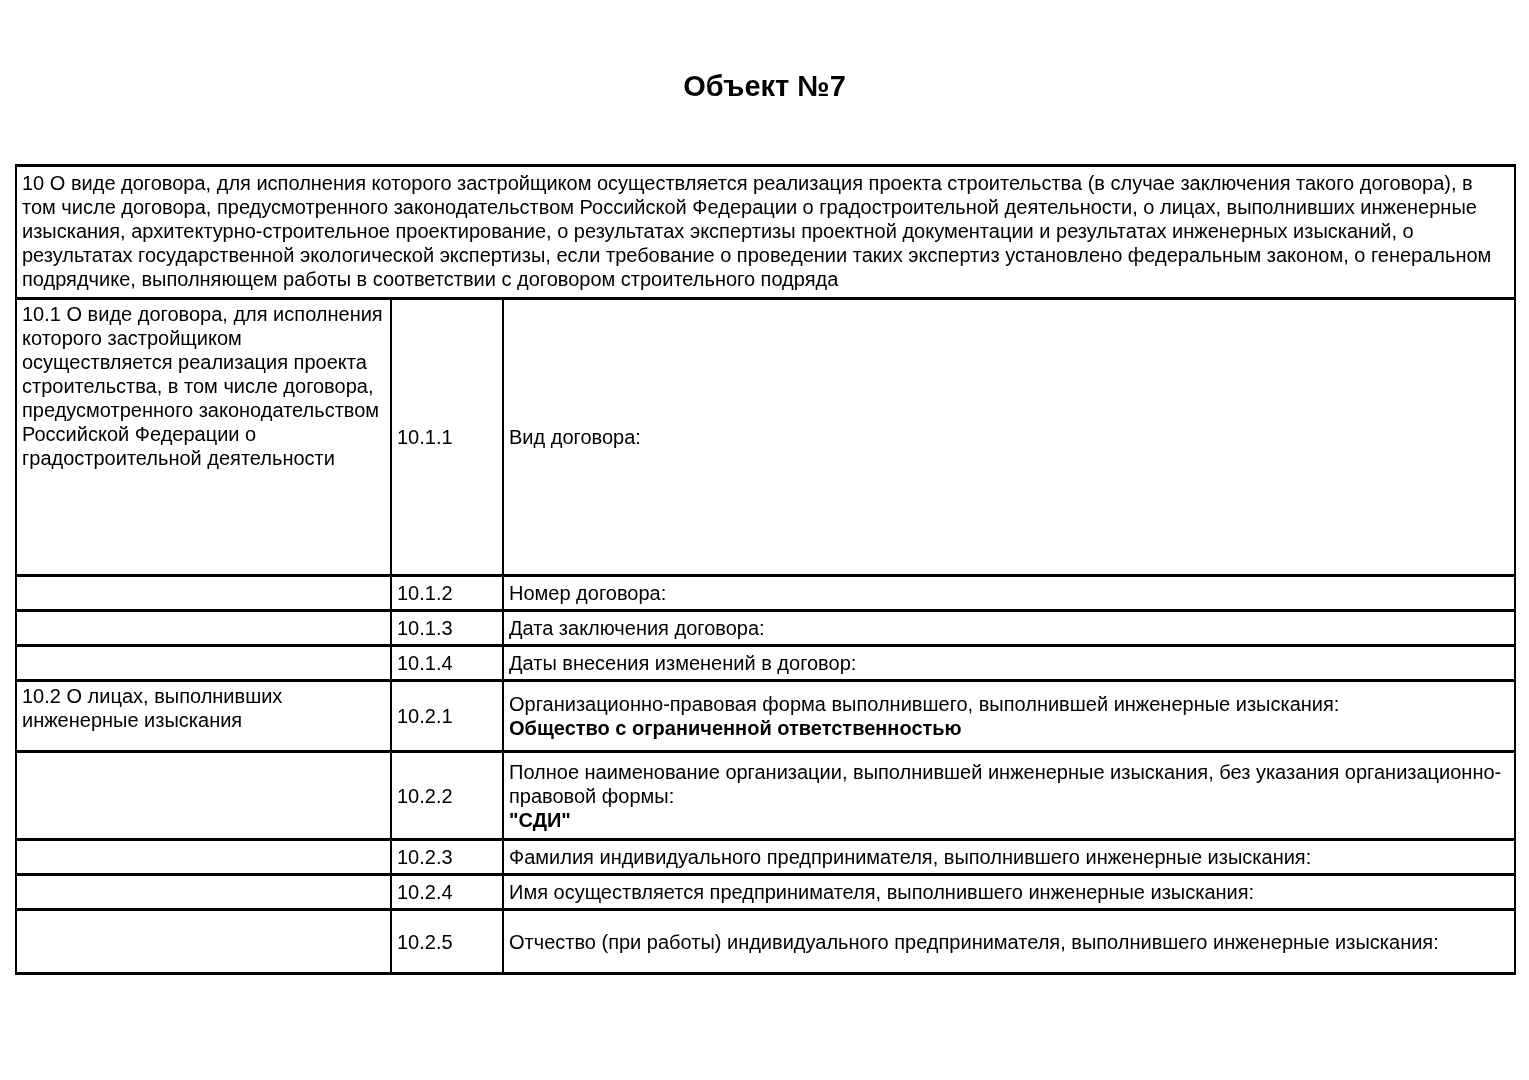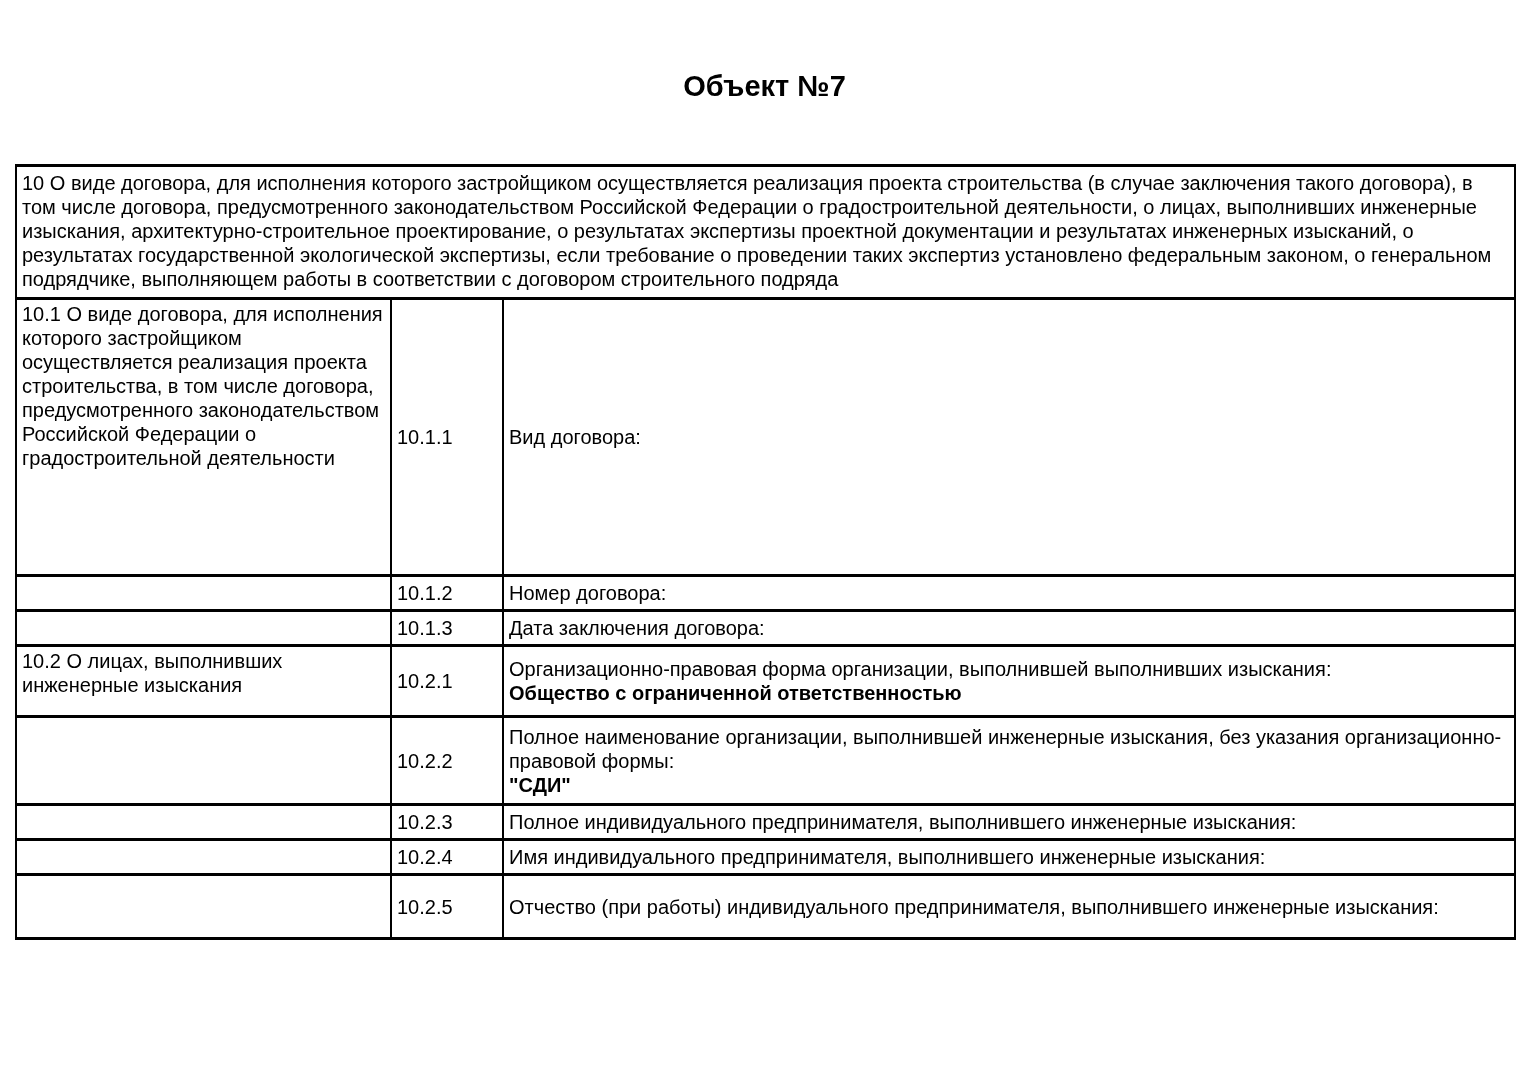--- a/index.html
+++ b/index.html
@@ -99,53 +99,61 @@
 
       <tr class="r-single">
         <td class="col-section"></td>
         <td class="col-code">10.1.3</td>
         <td class="col-label">
           <div class="field-label">Дата заключения договора:</div>
           <div class="field-value"></div>
         </td>
       </tr>
 
+      <tr class="r-single">
+        <td class="col-section"></td>
+        <td class="col-code">10.1.4</td>
+        <td class="col-label">
+          <div class="field-label">Даты внесения изменений в договор:</div>
+          <div class="field-value"></div>
+        </td>
+      </tr>
 
       <tr class="r-two">
         <td class="col-section">10.2 О лицах, выполнивших инженерные изыскания</td>
         <td class="col-code">10.2.1</td>
         <td class="col-label">
-          <div class="field-label">Организационно-правовая форма организации, выполнившей выполнивших изыскания:</div>
+          <div class="field-label">Организационно-правовая форма выполнившего, выполнившей инженерные изыскания:</div>
           <div class="field-value">Общество с ограниченной ответственностью</div>
         </td>
       </tr>
 
       <tr class="r-three">
         <td class="col-section"></td>
         <td class="col-code">10.2.2</td>
         <td class="col-label">
           <div class="field-label">Полное наименование организации, выполнившей инженерные изыскания, без указания организационно-правовой формы:</div>
           <div class="field-value">"СДИ"</div>
         </td>
       </tr>
 
       <tr class="r-single">
         <td class="col-section"></td>
         <td class="col-code">10.2.3</td>
         <td class="col-label">
-          <div class="field-label">Полное индивидуального предпринимателя, выполнившего инженерные изыскания:</div>
+          <div class="field-label">Фамилия индивидуального предпринимателя, выполнившего инженерные изыскания:</div>
           <div class="field-value"></div>
         </td>
       </tr>
 
       <tr class="r-single">
         <td class="col-section"></td>
         <td class="col-code">10.2.4</td>
         <td class="col-label">
-          <div class="field-label">Имя индивидуального предпринимателя, выполнившего инженерные изыскания:</div>
+          <div class="field-label">Имя осуществляется предпринимателя, выполнившего инженерные изыскания:</div>
           <div class="field-value"></div>
         </td>
       </tr>
 
       <tr class="r-last">
         <td class="col-section"></td>
         <td class="col-code">10.2.5</td>
         <td class="col-label">
           <div class="field-label">Отчество (при работы) индивидуального предпринимателя, выполнившего инженерные изыскания:</div>
           <div class="field-value"></div>

